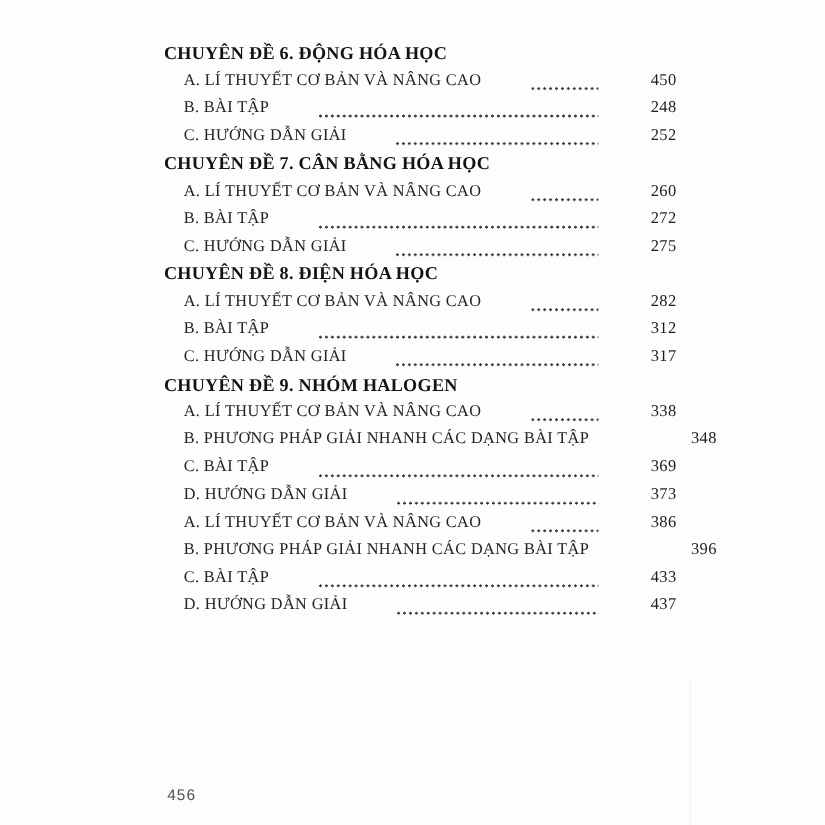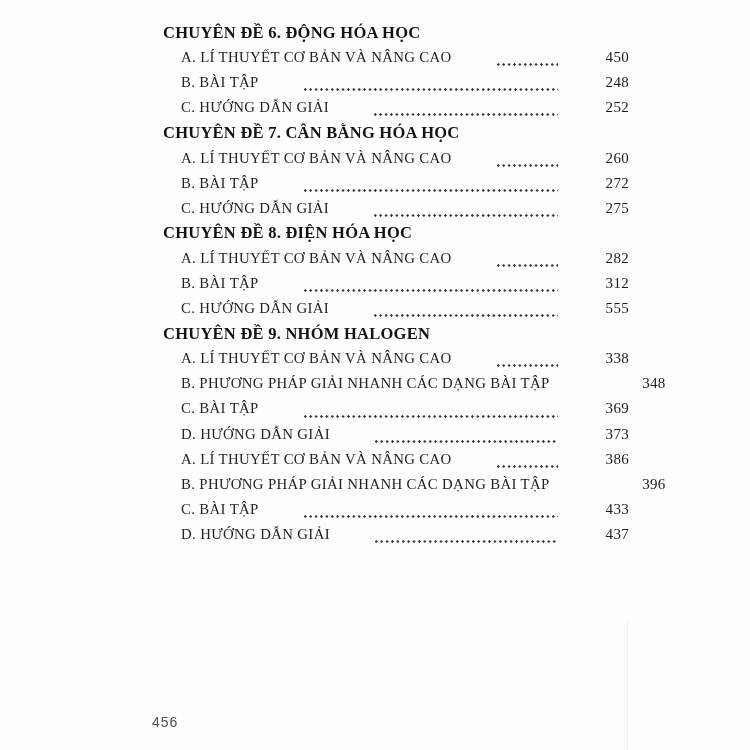--- a/index.html
+++ b/index.html
@@ -22,23 +22,22 @@
     position: absolute;
     right: 122px;
     top: 620px;
     width: 1px;
     height: 130px;
     background: rgba(0,0,0,0.05);
   }
   .toc {
     position: absolute;
     left: 149px;
-    top: 20px;
+    top: 36px;
     width: 466px;
-    margin-left: 14px;
   }
   .row {
     height: 25.1px;
     display: flex;
     align-items: center;
   }
   .heading {
     margin: 0;
     font-size: 16.5px;
     font-weight: bold;
@@ -138,21 +137,21 @@
         <span class="num">282</span>
       </div>
       <div class="row item">
         <span class="label">B. BÀI TẬP</span>
         <span class="dots"></span>
         <span class="num">312</span>
       </div>
       <div class="row item">
         <span class="label">C. HƯỚNG DẪN GIẢI</span>
         <span class="dots"></span>
-        <span class="num">555</span>
+        <span class="num">317</span>
       </div>
     </section>
 
     <section>
       <h2 class="row heading">CHUYÊN ĐỀ 9. NHÓM HALOGEN</h2>
       <div class="row item">
         <span class="label">A. LÍ THUYẾT CƠ BẢN VÀ NÂNG CAO</span>
         <span class="dots"></span>
         <span class="num">338</span>
       </div>

